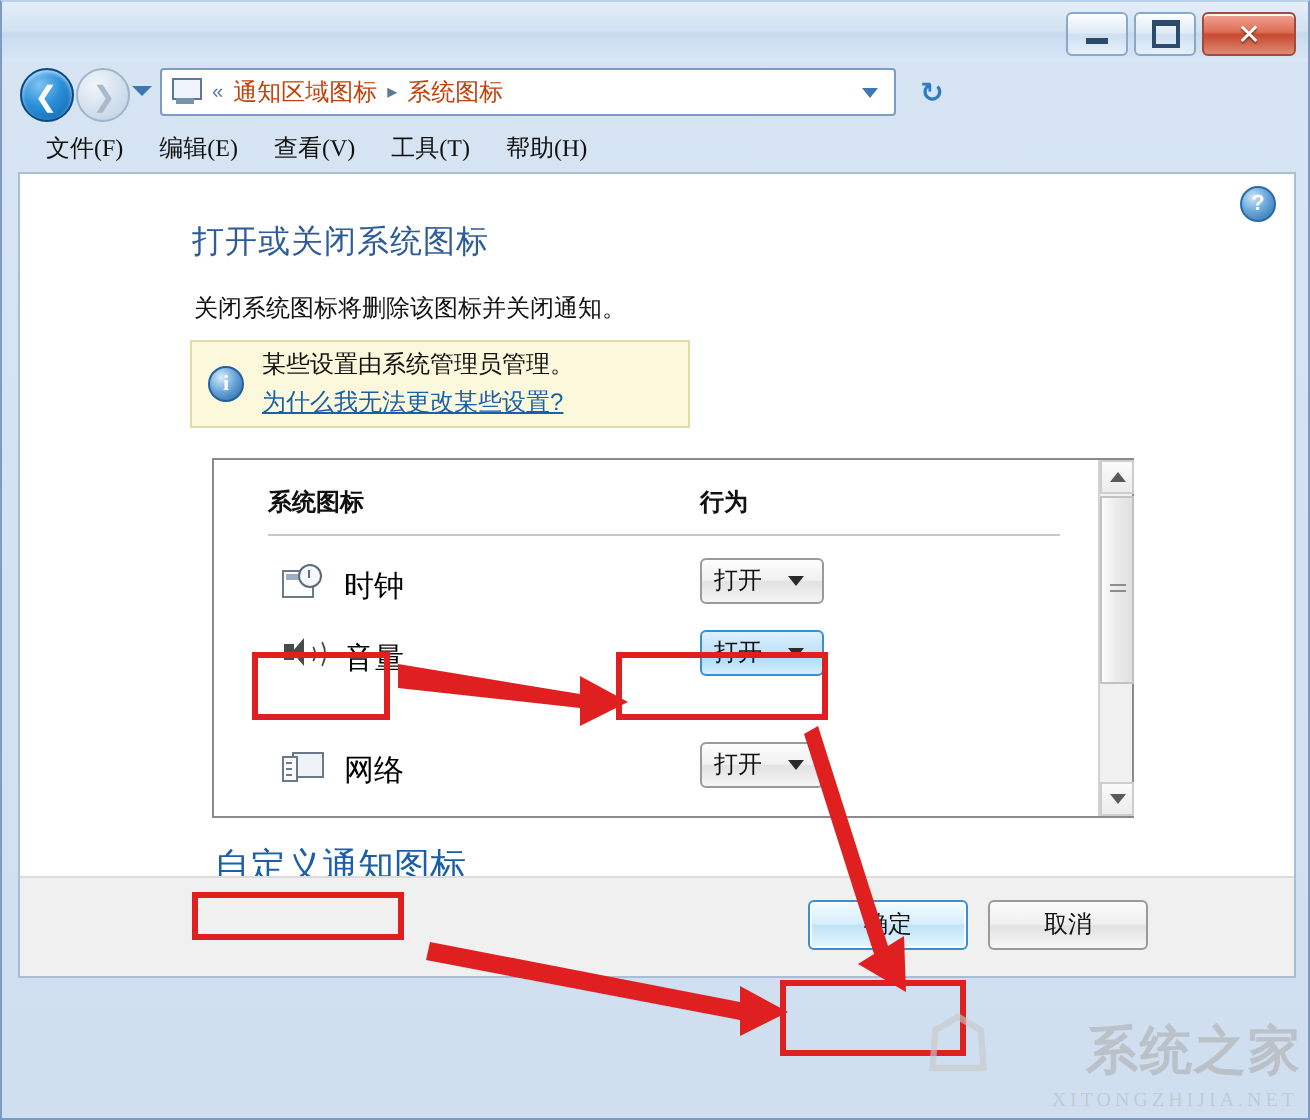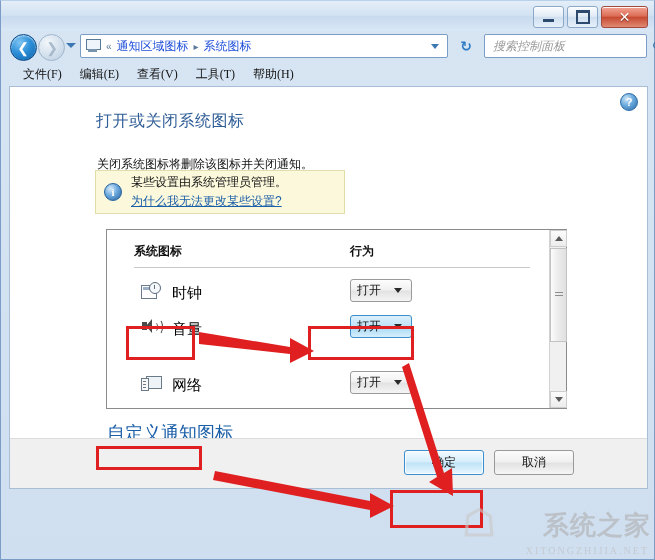--- a/index.html
+++ b/index.html
@@ -69,21 +69,21 @@
   .crumbbox{
     position:absolute;left:78px;top:3px;width:368px;height:24px;
     background:#ffffff;border:1px solid #7a9cc6;border-radius:2px;
     display:flex;align-items:center;padding-left:4px;box-sizing:border-box;
   }
   .crumb-ico{
     width:16px;height:14px;margin-right:2px;position:relative;flex:0 0 auto;
   }
   .crumb-ico .scr{position:absolute;left:1px;top:0;width:13px;height:9px;border:1px solid #5a7a9a;background:#eef4fa;}
   .crumb-ico .base{position:absolute;left:3px;top:10px;width:9px;height:3px;background:#7a93ac;}
-  .crumbtxt{font-size:12px;color:#1d4ed8;padding:0 2px;}
+  .crumbtxt{font-size:12px;color:#c2410c;padding:0 2px;}
   .crumbsep{font-size:10px;color:#5a7a9a;padding:0 3px;}
   .crumbarrow{
     position:absolute;right:8px;top:9px;width:0;height:0;
     border-left:4px solid transparent;border-right:4px solid transparent;border-top:5px solid #3c78b4;
   }
   .refreshbtn{
     position:absolute;left:452px;top:3px;width:24px;height:24px;
     display:flex;align-items:center;justify-content:center;
     color:#2f7cc4;font-size:14px;font-weight:bold;
   }
@@ -118,21 +118,21 @@
     position:absolute;right:9px;top:6px;width:16px;height:16px;border-radius:50%;
     background:radial-gradient(circle at 35% 30%,#cfe6f8 0%,#6aa9dc 45%,#2b6ca8 100%);
     border:1px solid #2b6ca8;color:#fff;font-size:11px;font-weight:bold;
     display:flex;align-items:center;justify-content:center;line-height:1;
   }
   .pagetitle{
     position:absolute;left:86px;top:24px;font-size:16px;color:#2d5c96;
     letter-spacing:.5px;
   }
   .pagedesc{
-    position:absolute;left:87px;top:59px;font-size:12px;color:#111;margin-top:10px;
+    position:absolute;left:87px;top:59px;font-size:12px;color:#111;
   }
   .infobox{
     position:absolute;left:85px;top:83px;width:250px;height:44px;
     background:#fcf8dc;border:1px solid #e2dca8;box-sizing:border-box;
     display:flex;align-items:center;padding-left:8px;
   }
   .infoico{
     width:16px;height:16px;border-radius:50%;flex:0 0 auto;
     background:radial-gradient(circle at 35% 30%,#d8ecfb 0%,#6da9dd 45%,#24629e 100%);
     border:1px solid #24629e;color:#fff;font-size:11px;font-weight:bold;
@@ -295,24 +295,20 @@
       <span class="crumbtxt">通知区域图标</span>
       <span class="crumbsep">▸</span>
       <span class="crumbtxt">系统图标</span>
       <span class="crumbarrow"></span>
     </div>
 
     <div class="refreshbtn">
       <span>↻</span>
     </div>
 
-    <div class="searchbox">
-      <input type="text" placeholder="搜索控制面板" style="">
-      <span class="searchico">⚲</span>
-    </div>
   </div>
 
   <div class="menubar">
     <div class="menuitem">文件(F)</div>
     <div class="menuitem">编辑(E)</div>
     <div class="menuitem">查看(V)</div>
     <div class="menuitem">工具(T)</div>
     <div class="menuitem">帮助(H)</div>
   </div>
 

